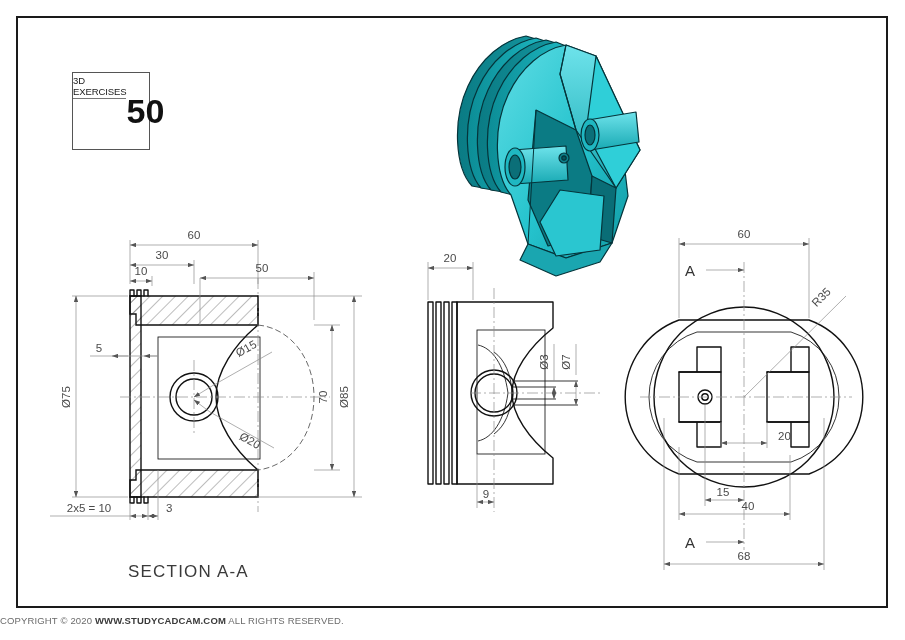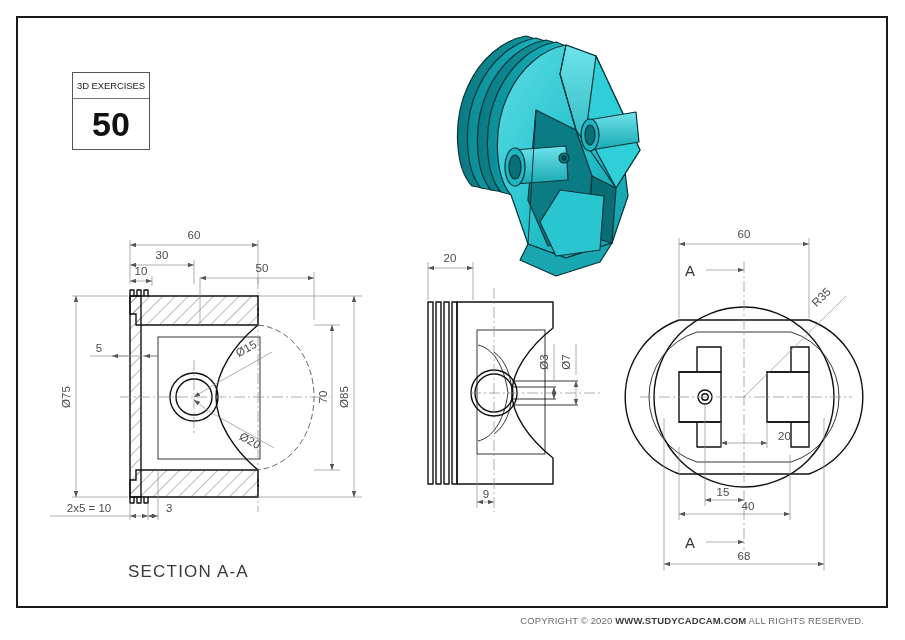--- a/index.html
+++ b/index.html
@@ -35,21 +35,21 @@
   #titleblock {
     position: absolute;
     left: 72px;
     top: 72px;
     width: 78px;
     height: 78px;
     border: 1px solid #555;
     box-sizing: border-box;
     background: #ffffff;
     display: flex;
-    flex-direction: column;
+    flex-direction: row;
   }
   #titleblock .tb-top {
     height: 25px;
     border-bottom: 1px solid #777;
     display: flex;
     align-items: center;
     justify-content: center;
     font-size: 9.5px;
     letter-spacing: -0.1px;
     color: #1a1a1a;
@@ -62,21 +62,21 @@
     font-size: 34px;
     font-weight: bold;
     color: #111;
     line-height: 1;
   }
   #footer {
     position: absolute;
     left: 0;
     top: 615px;
     width: 864px;
-    text-align: right;
+    text-align: left;
     font-size: 9.5px;
     color: #6b6b6b;
     letter-spacing: 0.15px;
   }
   #footer .bold {
     font-weight: bold;
     color: #3a3a3a;
   }
   svg.dwg {
     position: absolute;

